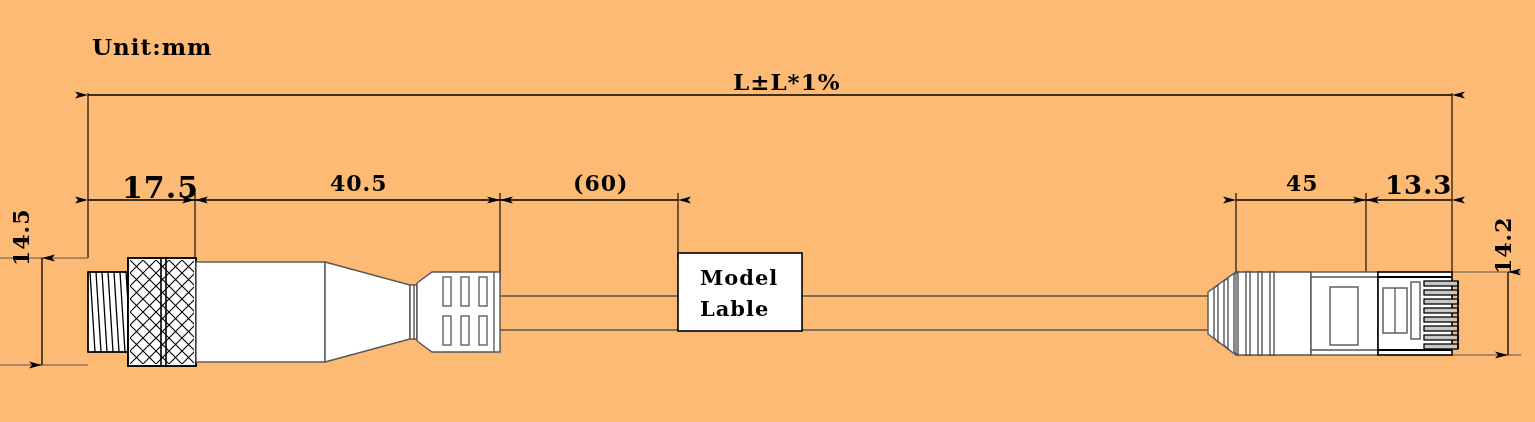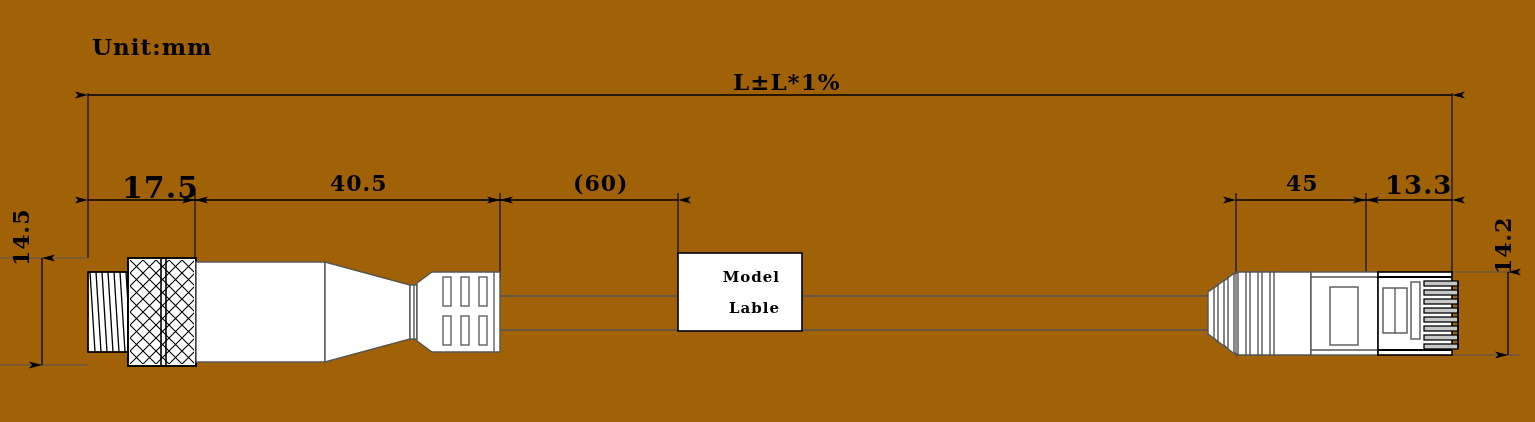--- a/index.html
+++ b/index.html
@@ -1,29 +1,29 @@
 <!DOCTYPE html>
 <html><head>
 <meta charset="utf-8">
 <style>
   html,body{margin:0;padding:0;background:#ffffff;}
   body{width:1535px;height:422px;font-family:"DejaVu Serif","Liberation Serif",serif;}
-  #stage{position:relative;width:1535px;height:422px;overflow:hidden;background:#a16207;}
+  #stage{position:relative;width:1535px;height:422px;overflow:hidden;background:#fdba74;}
   svg{display:block;}
   .lbl{position:absolute;color:#000;font-family:"DejaVu Serif","Liberation Serif",serif;font-weight:700;white-space:nowrap;letter-spacing:1px;}
   .unit{left:92px;top:33px;font-size:23px;}
   .total{left:718px;top:68px;font-size:23px;margin-left:15px;}
   .d175{left:122px;top:170px;font-size:30px;}
   .d405{left:330px;top:170px;font-size:22px;}
   .d60{left:573px;top:170px;font-size:22px;}
   .d27{left:1286px;top:170px;font-size:22px;}
   .d133{left:1385px;top:170px;font-size:26px;}
   .v145{left:8px;top:266px;font-size:22px;transform:rotate(-90deg);transform-origin:left top;}
   .v142{left:1490px;top:274px;font-size:22px;transform:rotate(-90deg);transform-origin:left top;}
-  .mdl{left:700px;top:262px;font-size:15px;line-height:31px;text-align:right;width:80px;}
+  .mdl{left:700px;top:262px;font-size:21px;line-height:31px;text-align:left;width:80px;}
 </style>
 </head>
 <body>
 
 <div id="stage">
 
   <svg width="1535" height="422" viewBox="0 0 1535 422">
     <defs>
       <marker id="arrL" markerWidth="14" markerHeight="10" refX="13" refY="5" orient="auto" markerUnits="userSpaceOnUse">
         <path d="M13,5 L0,1.5 L3,5 L0,8.5 Z" fill="#000"></path>

